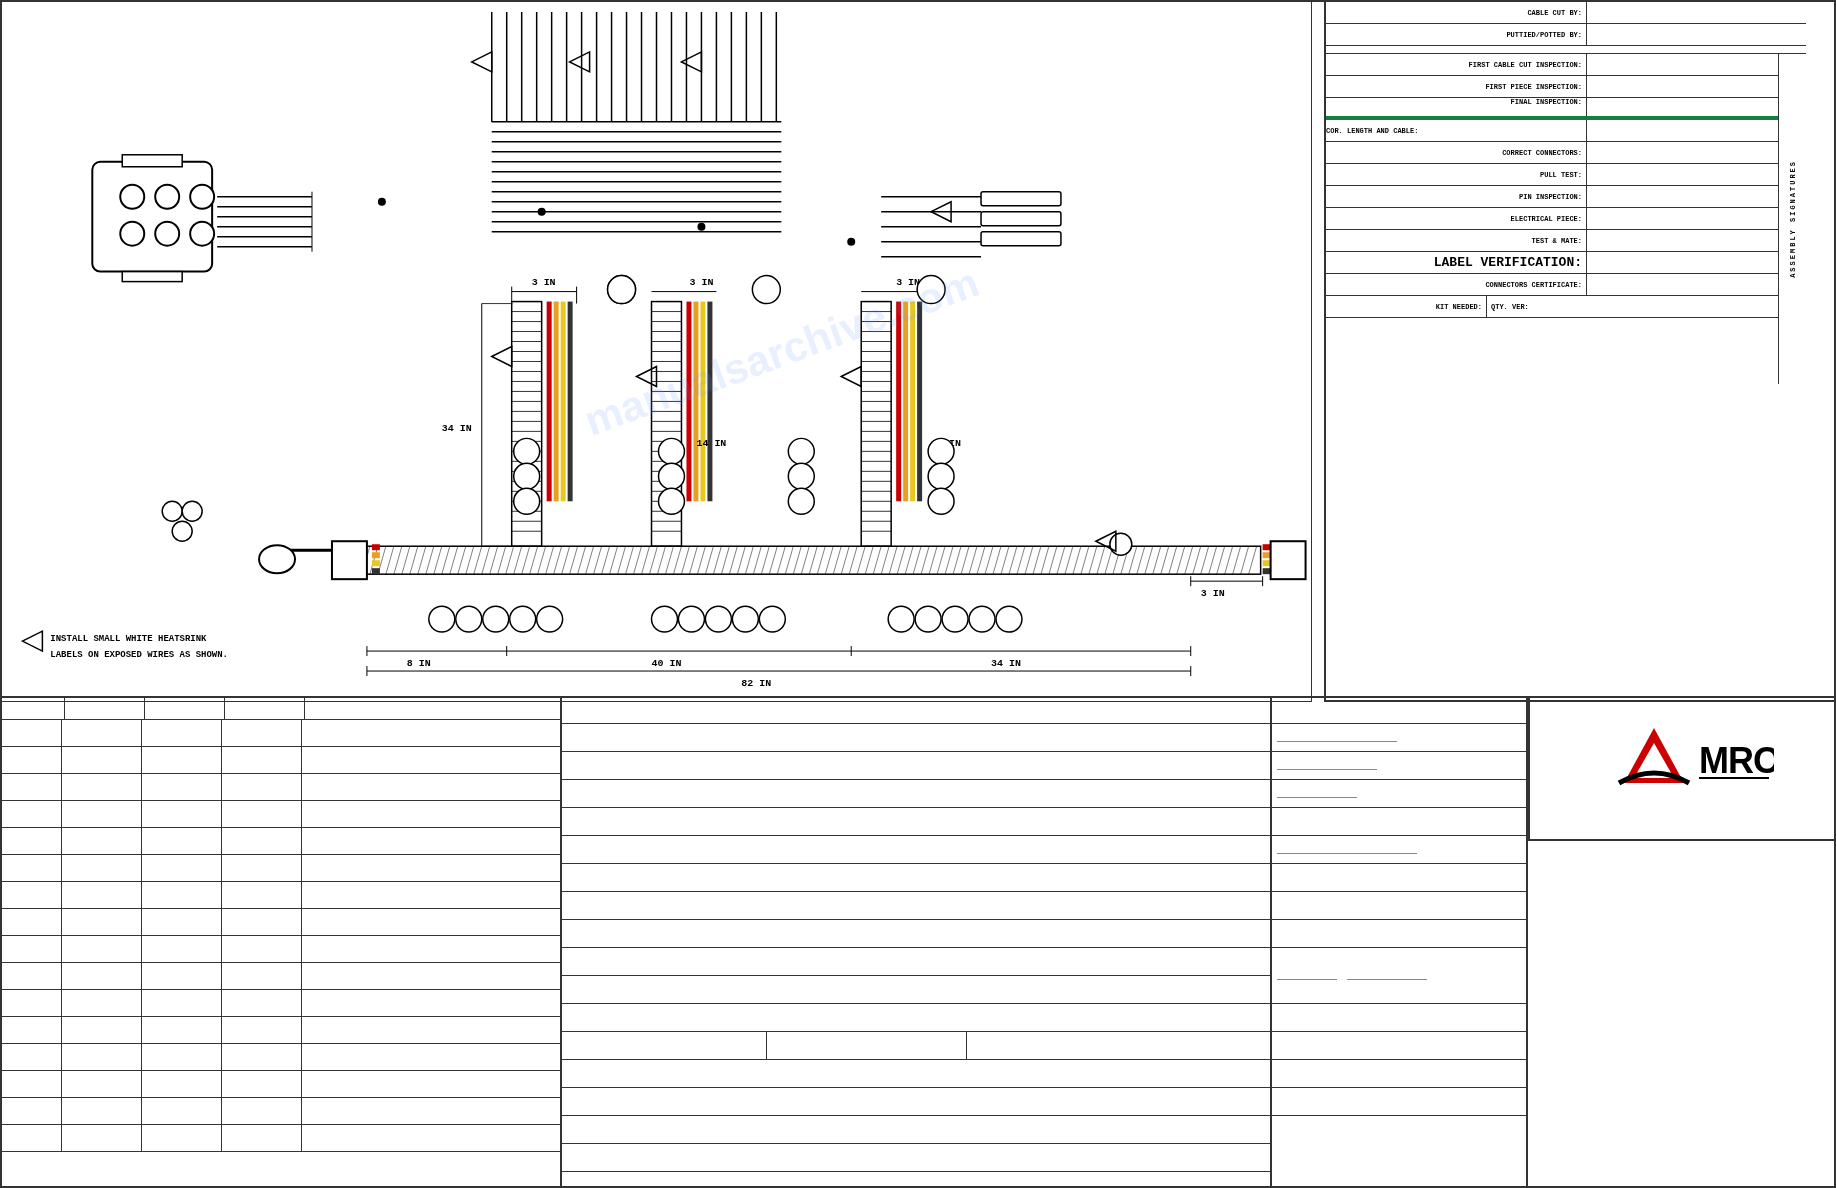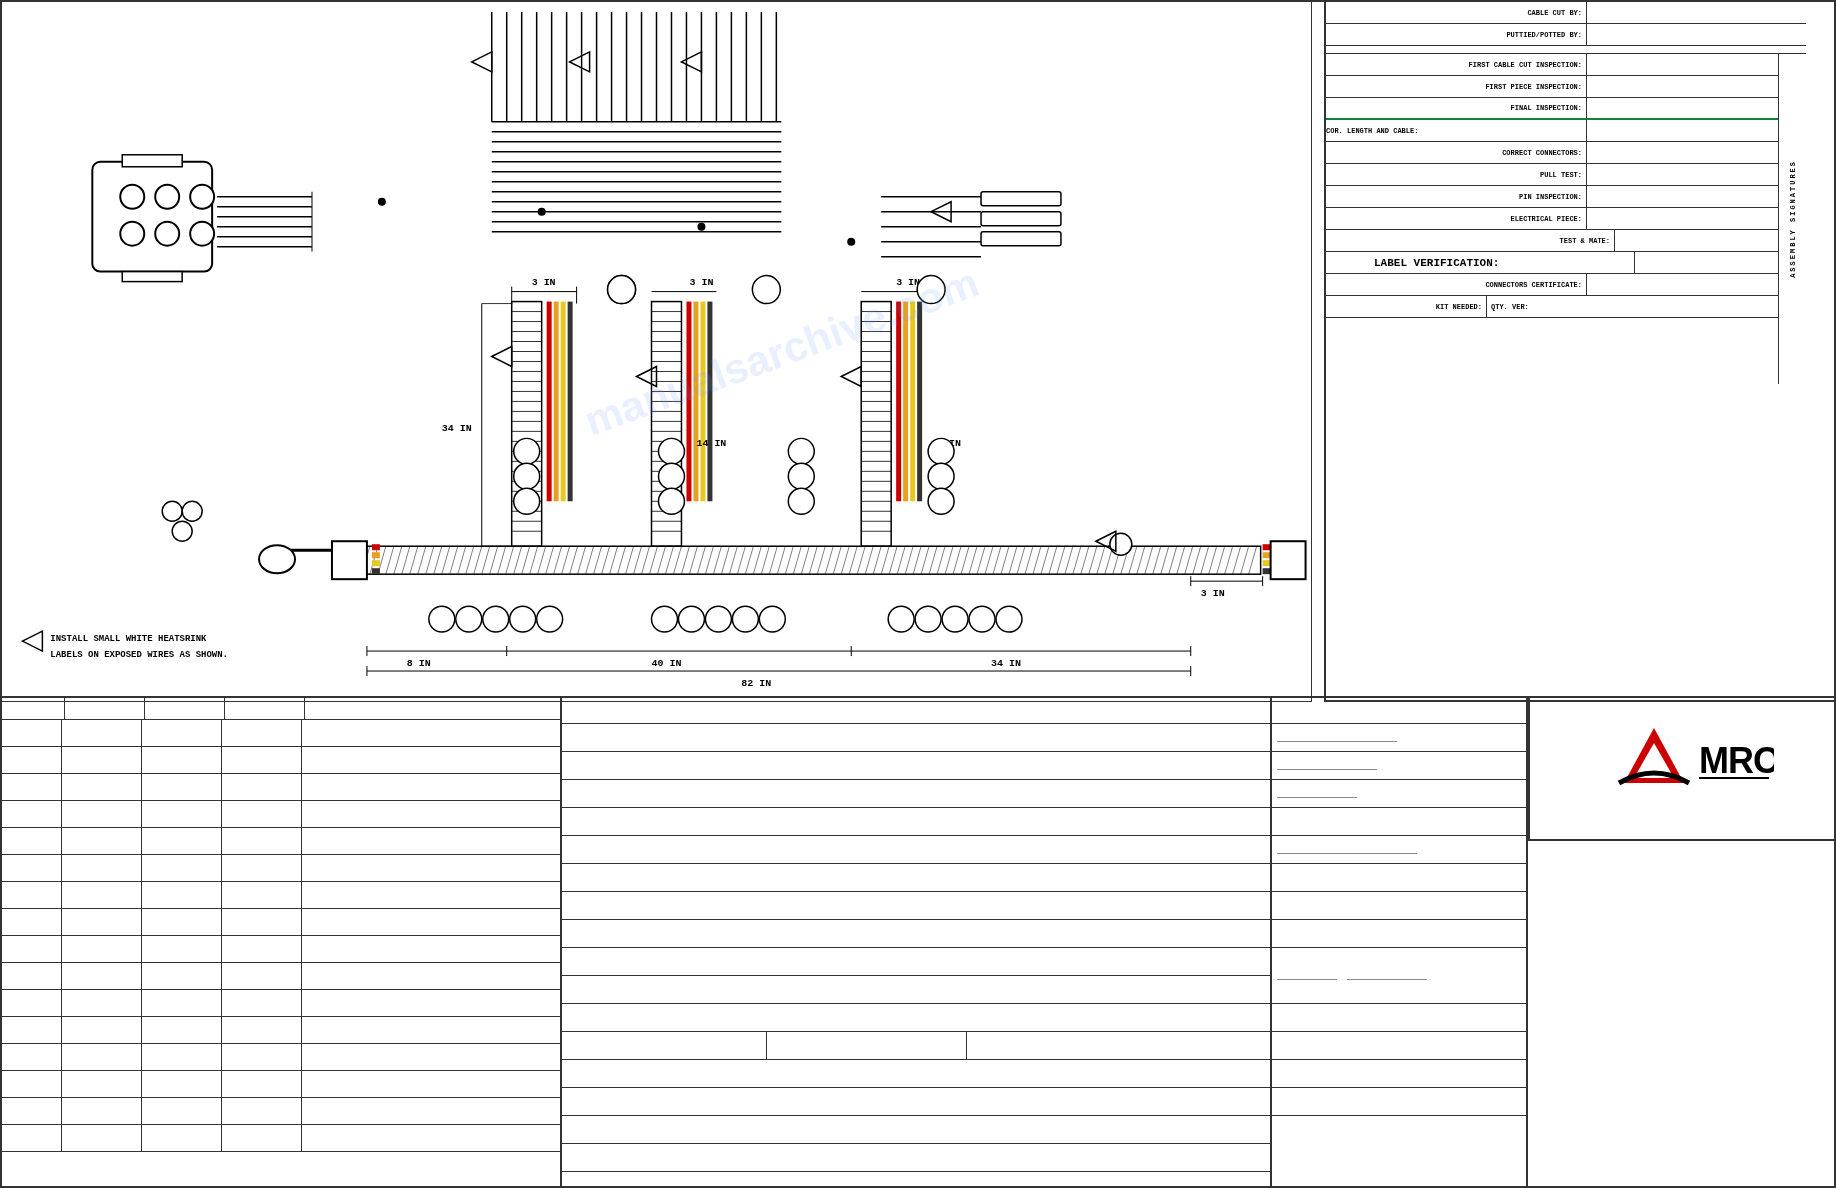--- a/index.html
+++ b/index.html
@@ -592,21 +592,21 @@
         <div style="flex:1;">
 
           <div style="display:flex; border-bottom:1px solid #333; height:22px; align-items:center;">
             <span style="font-size:7px; font-weight:bold; text-align:right; width:260px; padding-right:4px;">FIRST CABLE CUT INSPECTION:</span>
             <div style="flex:1; height:100%; border-left:1px solid #333;"></div>
           </div>
           <div style="display:flex; border-bottom:1px solid #333; height:22px; align-items:center;">
             <span style="font-size:7px; font-weight:bold; text-align:right; width:260px; padding-right:4px;">FIRST PIECE INSPECTION:</span>
             <div style="flex:1; height:100%; border-left:1px solid #333;"></div>
           </div>
-          <div style="display:flex; border-bottom:2px solid #15803d; height:22px; align-items:center;">
+          <div style="display:flex; border-bottom:4px solid #15803d; height:22px; align-items:flex-start;">
             <span style="font-size:7px; font-weight:bold; text-align:right; width:260px; padding-right:4px;">FINAL INSPECTION:</span>
             <div style="flex:1; height:100%; border-left:1px solid #333;"></div>
           </div>
           <div style="display:flex; border-bottom:1px solid #333; height:22px; align-items:center;">
             <span style="font-size:7px; font-weight:bold; text-align:left; width:260px; padding-right:4px;">COR. LENGTH AND CABLE:</span>
             <div style="flex:1; height:100%; border-left:1px solid #333;"></div>
           </div>
           <div style="display:flex; border-bottom:1px solid #333; height:22px; align-items:center;">
             <span style="font-size:7px; font-weight:bold; text-align:right; width:260px; padding-right:4px;">CORRECT CONNECTORS:</span>
             <div style="flex:1; height:100%; border-left:1px solid #333;"></div>
@@ -617,25 +617,25 @@
           </div>
           <div style="display:flex; border-bottom:1px solid #333; height:22px; align-items:center;">
             <span style="font-size:7px; font-weight:bold; text-align:right; width:260px; padding-right:4px;">PIN INSPECTION:</span>
             <div style="flex:1; height:100%; border-left:1px solid #333;"></div>
           </div>
           <div style="display:flex; border-bottom:1px solid #333; height:22px; align-items:center;">
             <span style="font-size:7px; font-weight:bold; text-align:right; width:260px; padding-right:4px;">ELECTRICAL PIECE:</span>
             <div style="flex:1; height:100%; border-left:1px solid #333;"></div>
           </div>
           <div style="display:flex; border-bottom:1px solid #333; height:22px; align-items:center;">
-            <span style="font-size:7px; font-weight:bold; text-align:right; width:260px; padding-right:4px;margin-left:28px;">TEST &amp; MATE:</span>
-            <div style="flex:1; height:100%; border-left:1px solid #333;"></div>
-          </div>
-          <div style="display:flex; border-bottom:1px solid #333; height:22px; align-items:center;">
-            <span style="font-size:11px; font-weight:bold; text-align:left; width:260px; padding-right:4px;margin-left:48px;">LABEL VERIFICATION:</span>
+            <span style="font-size:7px; font-weight:bold; text-align:right; width:260px; padding-right:4px;">TEST &amp; MATE:</span>
+            <div style="flex:1; height:100%; border-left:1px solid #333;"></div>
+          </div>
+          <div style="display:flex; border-bottom:1px solid #333; height:22px; align-items:center;">
+            <span style="font-size:13px; font-weight:bold; text-align:right; width:260px; padding-right:4px;">LABEL VERIFICATION:</span>
             <div style="flex:1; height:100%; border-left:1px solid #333;"></div>
           </div>
           <div style="display:flex; border-bottom:1px solid #333; height:22px; align-items:center;">
             <span style="font-size:7px; font-weight:bold; text-align:right; width:260px; padding-right:4px;">CONNECTORS CERTIFICATE:</span>
             <div style="flex:1; height:100%; border-left:1px solid #333;"></div>
           </div>
           <div style="display:flex; border-bottom:1px solid #333; height:22px; align-items:center;">
             <span style="font-size:7px; font-weight:bold; text-align:right; width:160px; padding-right:4px;">KIT NEEDED:</span>
             <div style="flex:1; height:100%; border-left:1px solid #333; display:flex; align-items:center; padding-left:4px;">
               <span style="font-size:7px; font-weight:bold;">QTY.  VER:</span>

